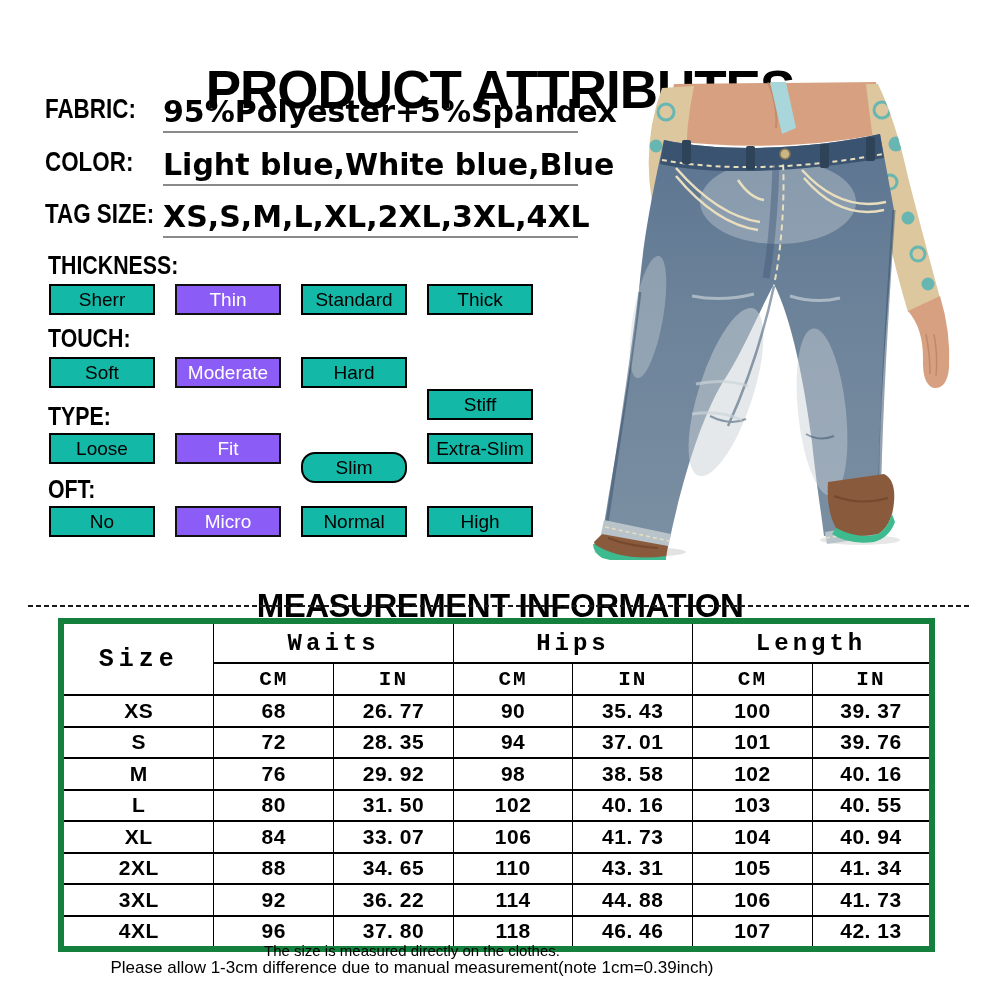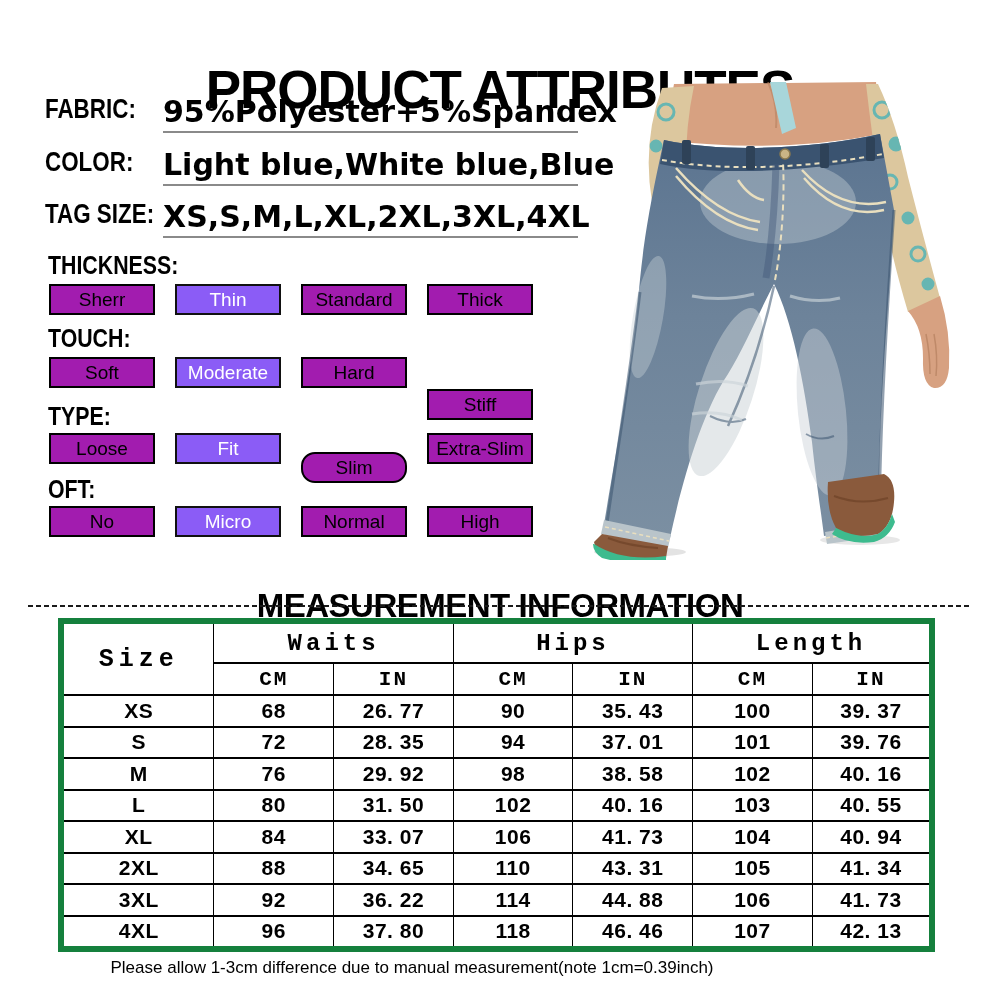--- a/index.html
+++ b/index.html
@@ -16,21 +16,21 @@
   .attr-label{position:absolute;left:45px;font-size:28px;font-weight:700;
     transform:scaleX(.8);transform-origin:left top;white-space:nowrap;line-height:1;}
   .attr-value{position:absolute;left:163px;font-size:30px;font-weight:700;
     font-family:"DejaVu Sans",sans-serif;white-space:nowrap;line-height:1.1;}
   .attr-underline{position:absolute;left:163px;width:415px;height:0;
     border-top:2px solid #8a8a8a;}
 
   
   .grp-label{position:absolute;left:48px;font-size:26px;font-weight:700;
     transform:scaleX(.82);transform-origin:left top;white-space:nowrap;line-height:1;}
-  .chip{position:absolute;width:102px;height:27px;border:2px solid #000;background:#a21caf;
+  .chip{position:absolute;width:102px;height:27px;border:2px solid #000;background:#14b8a6;
     display:flex;align-items:center;justify-content:center;font-size:19px;line-height:1;}
   .chip--sel{background:#8b5cf6;color:#fff;border-color:#111;}
 
   
   .dashes{position:absolute;left:28px;top:605px;width:944px;height:2px;
     background:repeating-linear-gradient(90deg,#1a1a1a 0 5px,transparent 5px 8px);}
 
   
   table.size-table{position:absolute;left:58px;top:618px;width:877px;
     border-collapse:collapse;table-layout:fixed;border:6px solid #15803d;}
@@ -305,14 +305,15 @@
           <td>96</td>
           <td>37. 80</td>
           <td>118</td>
           <td>46. 46</td>
           <td>107</td>
           <td>42. 13</td>
         </tr>
       </tbody>
   </table>
 
+  <div class="note note-1">The size is measured directly on the clothes.</div>
   <div class="note note-2">Please allow 1-3cm difference due to manual measurement(note 1cm=0.39inch)</div>
 </div>
 
 </body></html>

